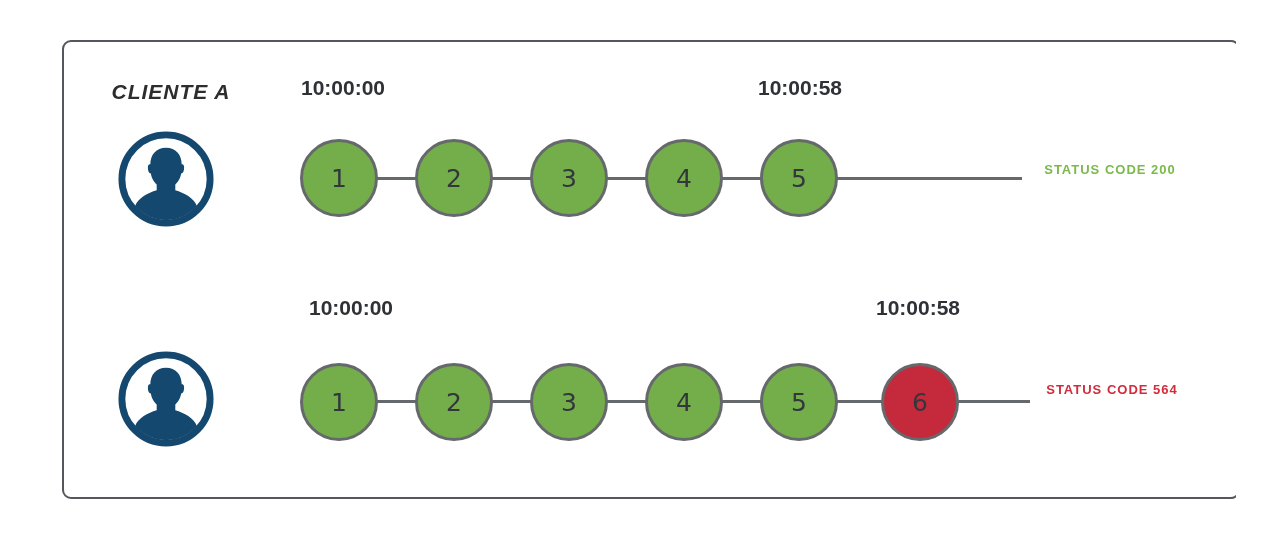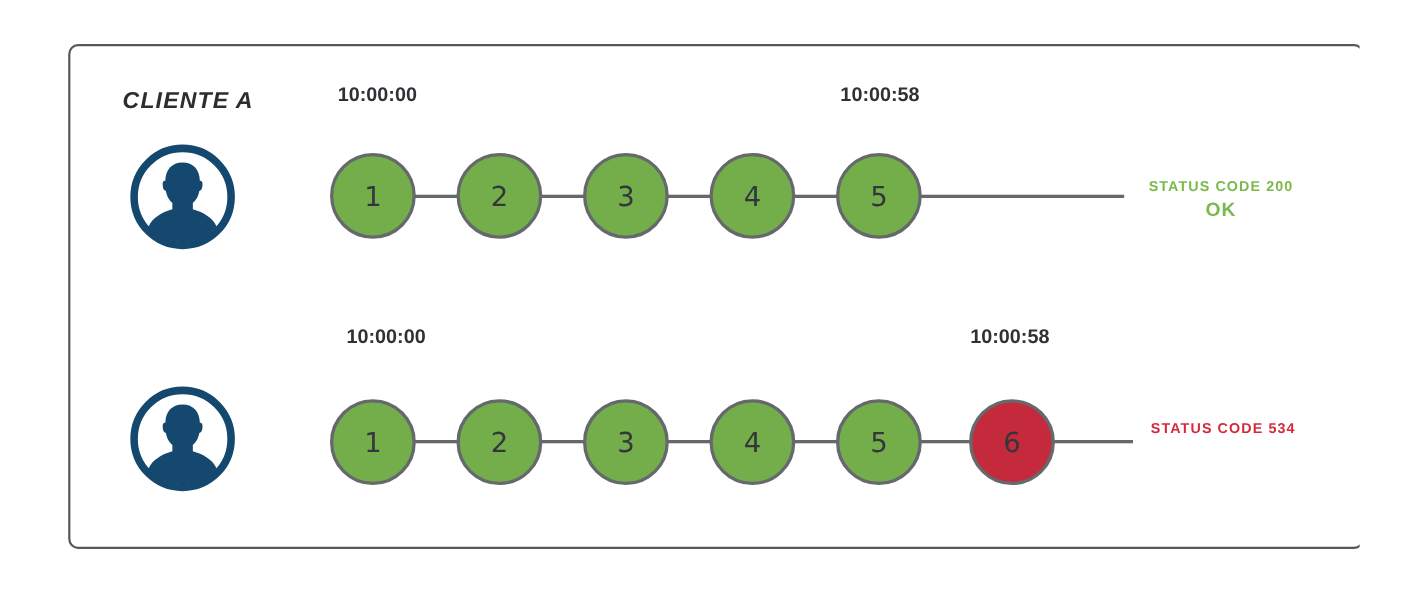--- a/index.html
+++ b/index.html
@@ -40,21 +40,21 @@
     position: absolute;
     width: 98px; height: 98px;
   }
   .avatar.a { left: 117px; top: 130px; }
   .avatar.b { left: 117px; top: 350px; }
 
   .ts {
     position: absolute;
     width: 100px;
     text-align: center;
-    font-size: 18px;
+    font-size: 21px;
     font-weight: 700;
     color: var(--timestamp-dark, #2e3237);
   }
   .ts.start-a { left: 293px; top: 76px; }
   .ts.end-a   { left: 750px; top: 76px; }
   .ts.start-b { left: 301px; top: 296px; }
   .ts.end-b   { left: 868px; top: 296px; }
 
   .tl-line {
     position: absolute;
@@ -141,21 +141,20 @@
   <div class="circles a">
       <div class="circle ok">1</div>
       <div class="circle ok">2</div>
       <div class="circle ok">3</div>
       <div class="circle ok">4</div>
       <div class="circle ok">5</div>
     </div>
 
   <div class="status a">
     <div class="line1">STATUS CODE 200</div>
-    <div class="line2">OK</div>
   </div>
 
 
   <svg class="avatar b" viewBox="0 0 100 100">
     <defs>
       <clipPath id="clipB">
           <circle cx="50" cy="50" r="42"></circle>
         </clipPath>
     </defs>
     <circle cx="50" cy="50" r="45" fill="#ffffff" stroke="#15486e" stroke-width="7"></circle>
@@ -171,15 +170,15 @@
   <div class="circles b">
       <div class="circle ok">1</div>
       <div class="circle ok">2</div>
       <div class="circle ok">3</div>
       <div class="circle ok">4</div>
       <div class="circle ok">5</div>
       <div class="circle blocked">6</div>
     </div>
 
   <div class="status b">
-    <div class="line1">STATUS CODE 534</div>
+    <div class="line1">STATUS CODE 564</div>
   </div>
 </div>
 
 </body></html>

